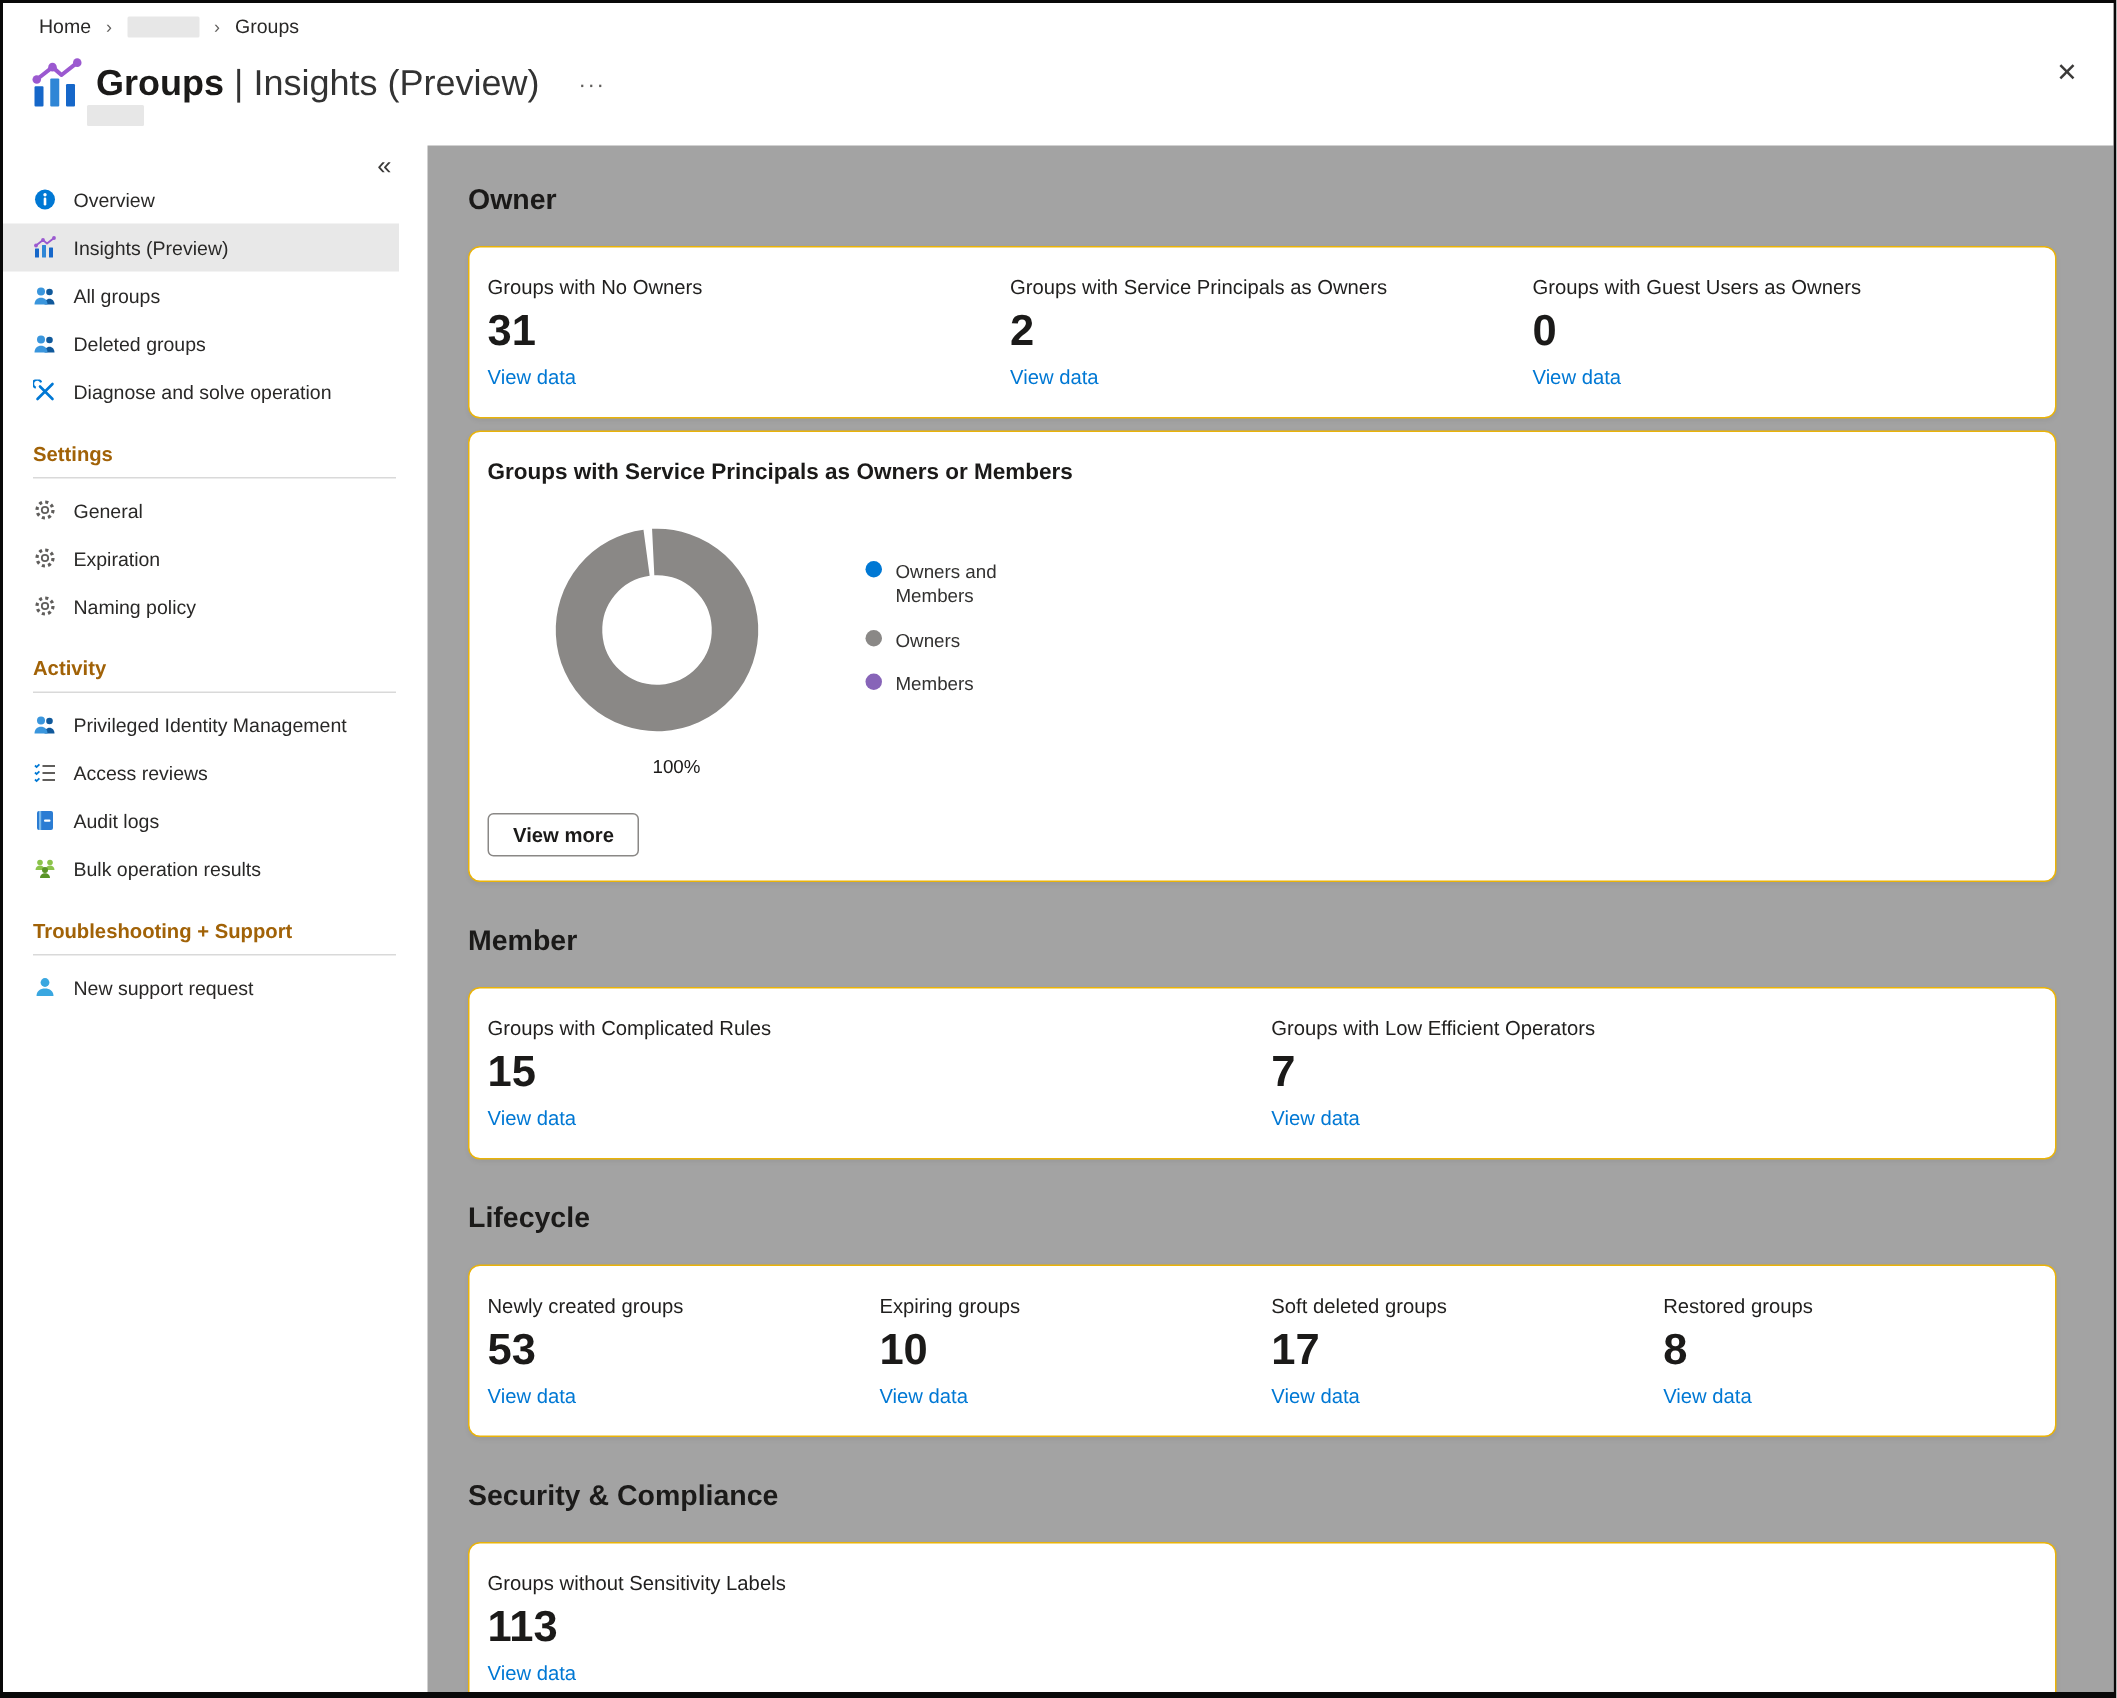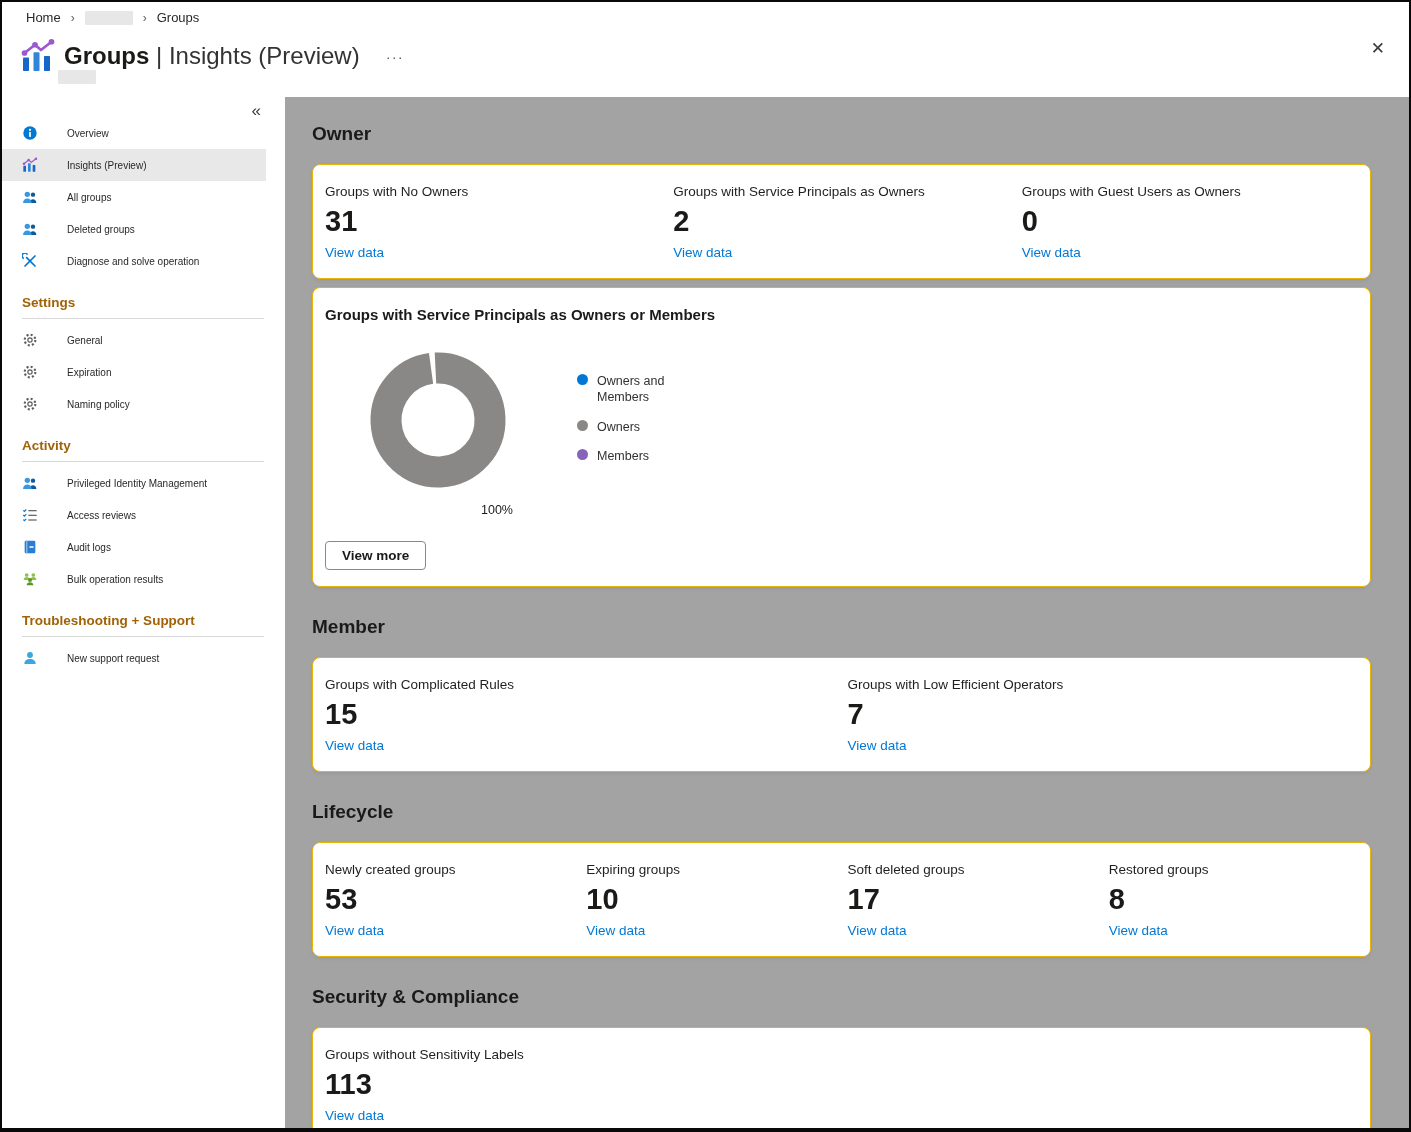--- a/index.html
+++ b/index.html
@@ -22,22 +22,22 @@
   .title-sub { color:#333; }
   .more-dots { margin-left:26px; color:#605e5c; font-size:15px; letter-spacing:1px; cursor:pointer; }
   .title-redacted { position:absolute; top:68px; left:56px; width:38px; height:14px; }
   .close-btn { position:absolute; top:38px; right:24px; font-size:17px; color:#3b3a39;
                cursor:pointer; line-height:1; font-weight:300; }
 
   
   .sidebar { position:absolute; top:95px; left:0; width:283px; bottom:0; background:#fff; }
   .collapse-btn { position:absolute; top:4px; right:24px; font-size:17px; color:#3b3a39; cursor:pointer; }
   .nav { padding-top:20px; }
-  .nav-item { display:flex; align-items:center; gap:29px; height:32px; padding:0 8px 0 20px;
-              width:264px; font-size:10px; color:#292827; cursor:pointer; }
+  .nav-item { display:flex; align-items:center; gap:11px; height:32px; padding:0 8px 0 20px;
+              width:264px; font-size:13px; color:#292827; cursor:pointer; }
   .nav-item.selected { background:#e8e8e8; }
   .icon16 { width:16px; height:16px; flex:none; }
   .nav-section-title { font-weight:700; font-size:13.5px; color:#a16207; margin:18px 0 0 20px; }
   .nav-divider { border:none; border-top:1px solid #d9d9d9; margin:8px 21px 5px 20px; }
 
   
   .content { position:absolute; top:95px; left:283px; right:0; bottom:0; background:#a3a3a3;
              padding:26px 38px 0 27px; overflow:hidden; }
   .section-title { font-size:19px; font-weight:700; color:#1b1a19; margin-bottom:19px; }
   .section { margin-bottom:29px; }
@@ -48,21 +48,21 @@
   .cols-2 { grid-template-columns:repeat(2,1fr); }
   .cols-3 { grid-template-columns:repeat(3,1fr); }
   .cols-4 { grid-template-columns:repeat(4,1fr); }
   .stat-label { font-size:13.5px; color:#201f1e; }
   .stat-value { font-size:29px; font-weight:600; color:#1b1a19; margin:8px 0 7px; line-height:1; }
   .stat-link { font-size:13.5px; color:#0078d4; text-decoration:none; cursor:pointer; }
 
   .chart-card { margin-top:8px; padding:18px 12px 12px; }
   .chart-title { font-size:15px; font-weight:700; color:#1b1a19; }
   .chart-area { display:flex; align-items:flex-start; margin:22px 0 0 38px; }
-  .donut-wrap { width:150px; text-align:right; }
+  .donut-wrap { width:150px; text-align:center; }
   .donut-caption { font-size:12.5px; color:#1b1a19; margin-top:4px; padding-left:26px; }
   .legend { list-style:none; margin:28px 0 0 64px; }
   .legend li { display:flex; align-items:flex-start; gap:9px; font-size:12.5px; color:#323130;
                margin-bottom:13px; width:102px; line-height:1.3; }
   .legend-dot { width:11px; height:11px; border-radius:50%; flex:none; margin-top:1px; }
   .view-more-btn { margin:24px 0 4px 0; padding:6px 16px; font-size:13.5px; font-weight:700;
                    color:#1b1a19; background:#fff; border:1px solid #8a8886; border-radius:4px;
                    cursor:pointer; font-family:inherit; }
 </style>
 </head>

